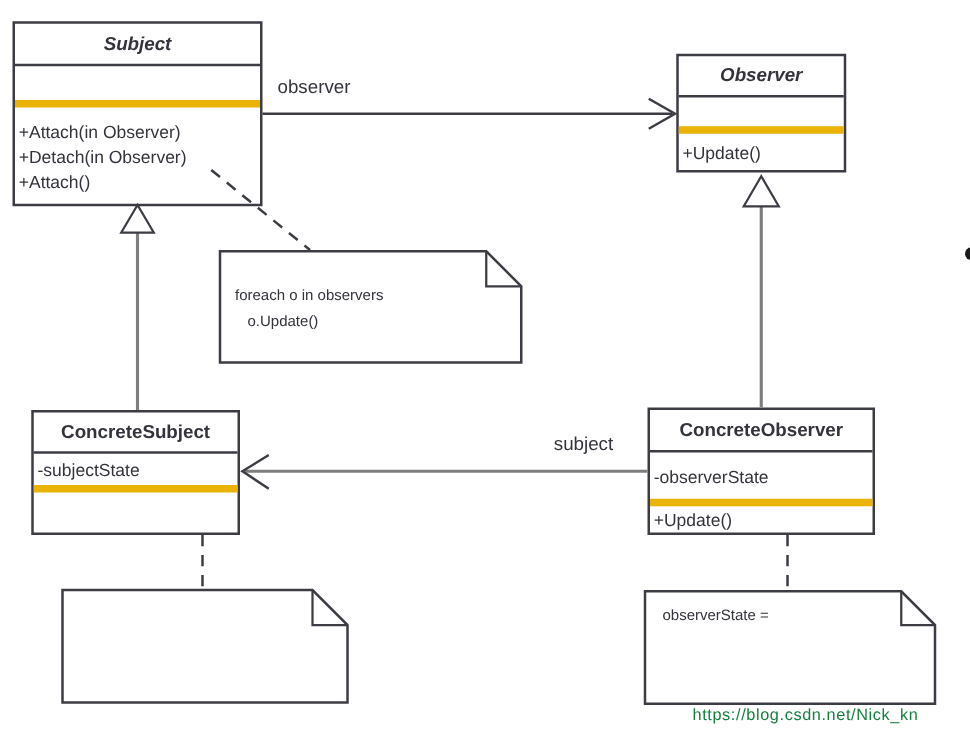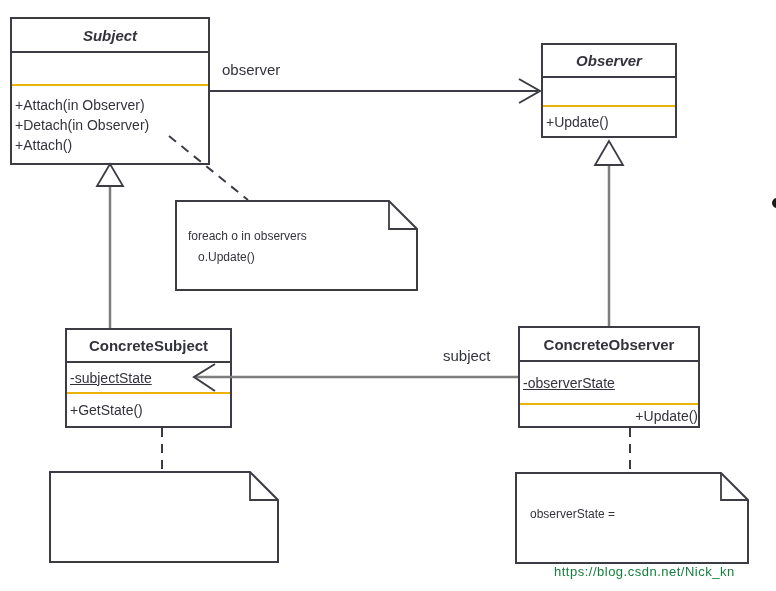--- a/index.html
+++ b/index.html
@@ -5,21 +5,21 @@
   html,body{margin:0;padding:0;background:#ffffff;}
   #canvas{position:relative;width:776px;height:591px;background:#ffffff;overflow:hidden;
           font-family:"Liberation Sans", sans-serif;color:#33333b;}
   #connector-layer{position:absolute;left:0;top:0;z-index:2;pointer-events:none;}
   .class-box{position:absolute;z-index:1;background:#ffffff;border:2px solid #3c3c44;
              box-sizing:border-box;display:flex;flex-direction:column;}
   .sec{box-sizing:border-box;}
   .sec.title{font-weight:bold;font-size:15px;display:flex;align-items:center;justify-content:center;
              border-bottom:2px solid #3c3c44;}
   .abstract .sec.title{font-style:italic;}
-  .sec.attrs{border-bottom:2px solid #eab308;display:flex;align-items:center;text-decoration:underline;}
+  .sec.attrs{border-bottom:6px solid #eab308;display:flex;align-items:center;}
   .sec.methods{display:flex;flex-direction:column;justify-content:center;}
   .member{font-size:14px;line-height:20px;padding-left:3px;white-space:nowrap;}
   .float-label{position:absolute;z-index:3;font-size:15px;white-space:nowrap;}
   .note-text{position:absolute;z-index:3;font-size:12px;line-height:21px;white-space:nowrap;}
   .note-text .indent{padding-left:10px;}
   #watermark{position:absolute;z-index:3;left:554px;top:564px;font-size:13px;
              color:#15803d;letter-spacing:0.5px;white-space:nowrap;}
 </style>
 </head>
 <body>
@@ -67,46 +67,43 @@
   </div>
 
   <div class="class-box abstract" style="left:541px;top:43px;width:136px;height:95px;">
     <div class="sec title" style="height:33px;">Observer</div>
     <div class="sec attrs" style="height:29px;"></div>
     <div class="sec methods" style="flex:1;">
       <div class="member">+Update()</div>
     </div>
   </div>
 
-  <div class="class-box" style="left:25px;top:328px;width:167px;height:100px;margin-left:40px;">
+  <div class="class-box" style="left:25px;top:328px;width:167px;height:100px;">
     <div class="sec title" style="height:33px;">ConcreteSubject</div>
     <div class="sec attrs" style="height:31px;">
       <div class="member">-subjectState</div>
     </div>
-    <div class="sec methods" style="flex:1;">
-      <div class="member">+GetState()</div>
-    </div>
   </div>
 
-  <div class="class-box" style="left:518px;top:326px;width:182px;height:102px;text-align:right;">
+  <div class="class-box" style="left:518px;top:326px;width:182px;height:102px;">
     <div class="sec title" style="height:34px;">ConcreteObserver</div>
     <div class="sec attrs" style="height:43px;">
       <div class="member">-observerState</div>
     </div>
     <div class="sec methods" style="flex:1;">
       <div class="member">+Update()</div>
     </div>
   </div>
 
   <div class="float-label" style="left:222px;top:61px;">observer</div>
   <div class="float-label" style="left:443px;top:347px;">subject</div>
 
   <div class="note-text" style="left:188px;top:226px;">
     <div>foreach o in observers</div>
     <div class="indent">o.Update()</div>
   </div>
-  <div class="note-text" style="left:530px;top:504px;text-align:center;">
+  <div class="note-text" style="left:530px;top:482px;text-align:center;">
     <div>observerState =</div>
   </div>
 
   <div id="watermark">https://blog.csdn.net/Nick_kn</div>
 
 </div>
 
 </body></html>

